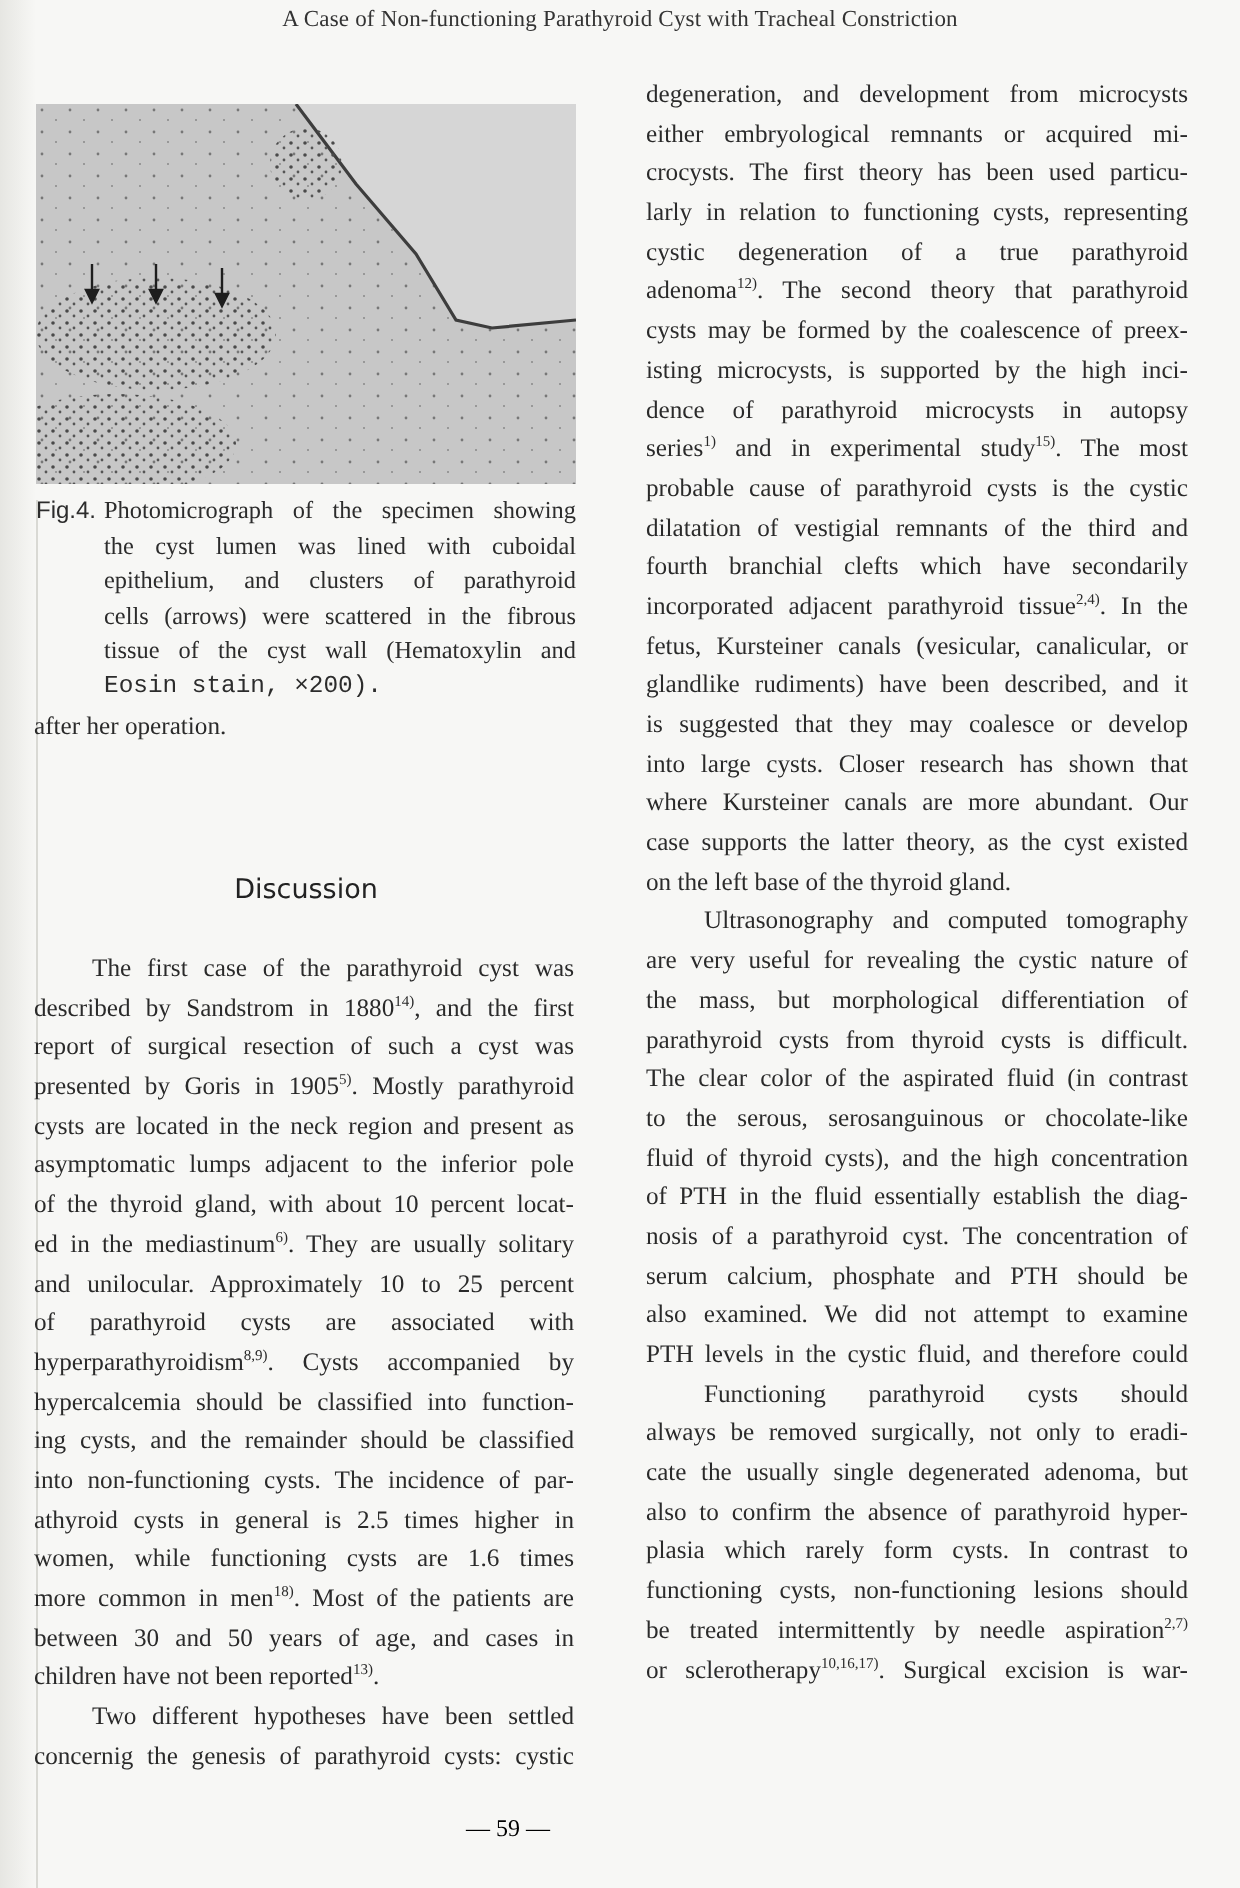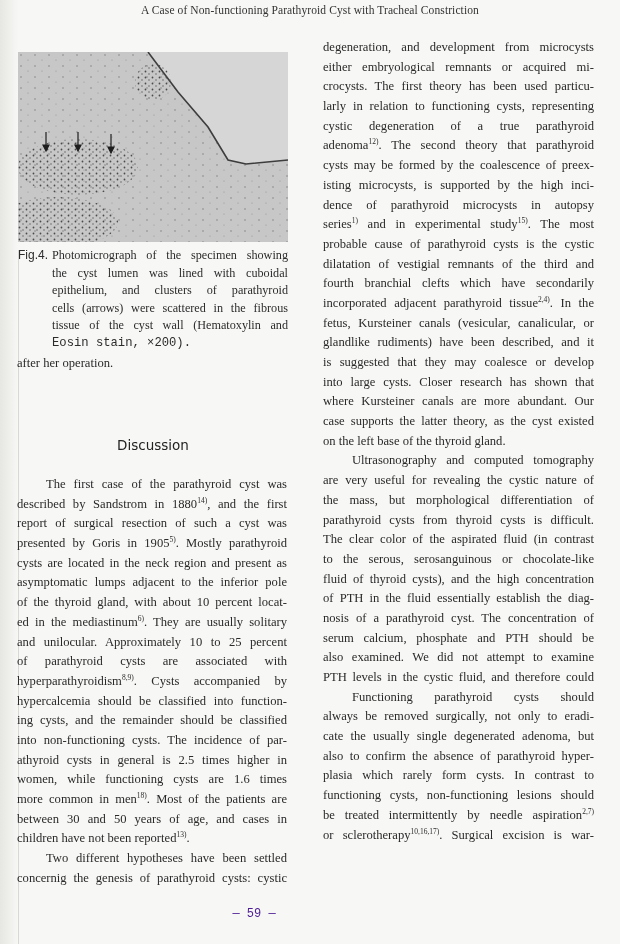--- a/index.html
+++ b/index.html
@@ -45,21 +45,21 @@
   .ln.end { text-align-last: left; }
   .ln.indent { padding-left: 29px; }
   .ln sup { font-size: 7.5px; line-height: 0; vertical-align: 5px; }
 
   .section-heading {
     position: absolute; left: 18px; width: 270px; top: 437px; text-align: center;
     font-family: "DejaVu Sans", sans-serif; font-size: 13.5px; color: #222;
   }
   .page-number {
     position: absolute; top: 907px; left: 0; width: 508px; text-align: center;
-    font-family: Liberation Mono, monospace; font-size: 12px; color: #4c1d95;
+    font-family: Liberation Serif, serif; font-size: 12px; color: #000000;
   }
 </style>
 </head>
 <body>
 
 <div class="gutter-shadow"></div>
 <div class="gutter-line"></div>
 
 <div class="running-head">A Case of Non-functioning Parathyroid Cyst with Tracheal Constriction</div>
 

